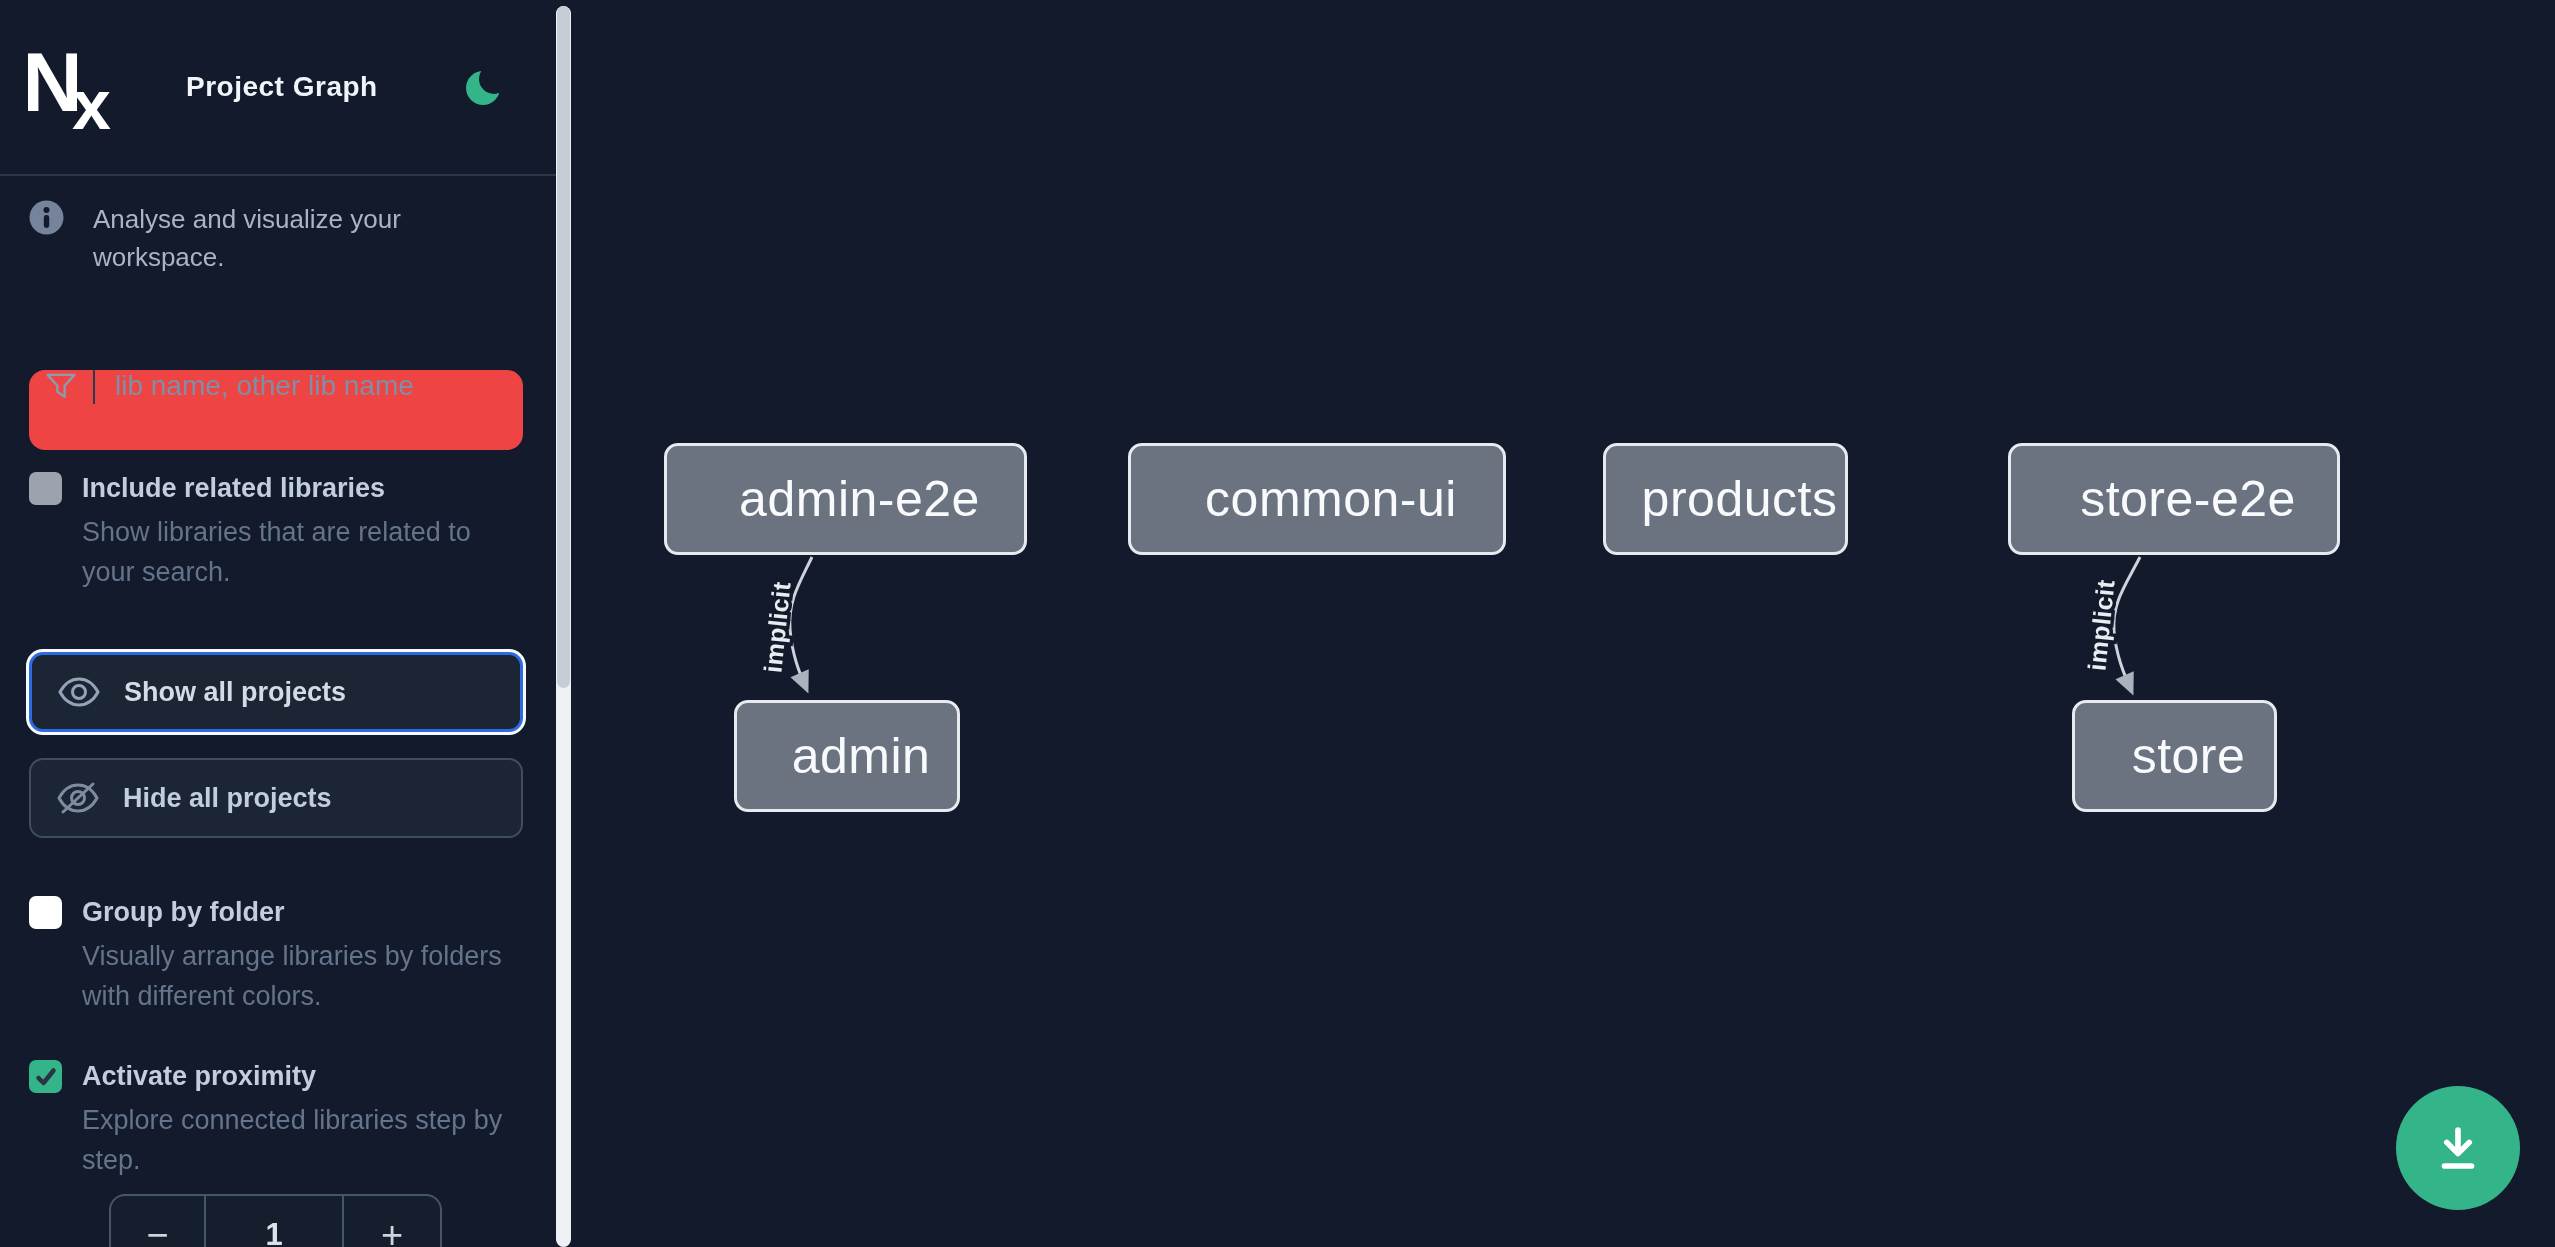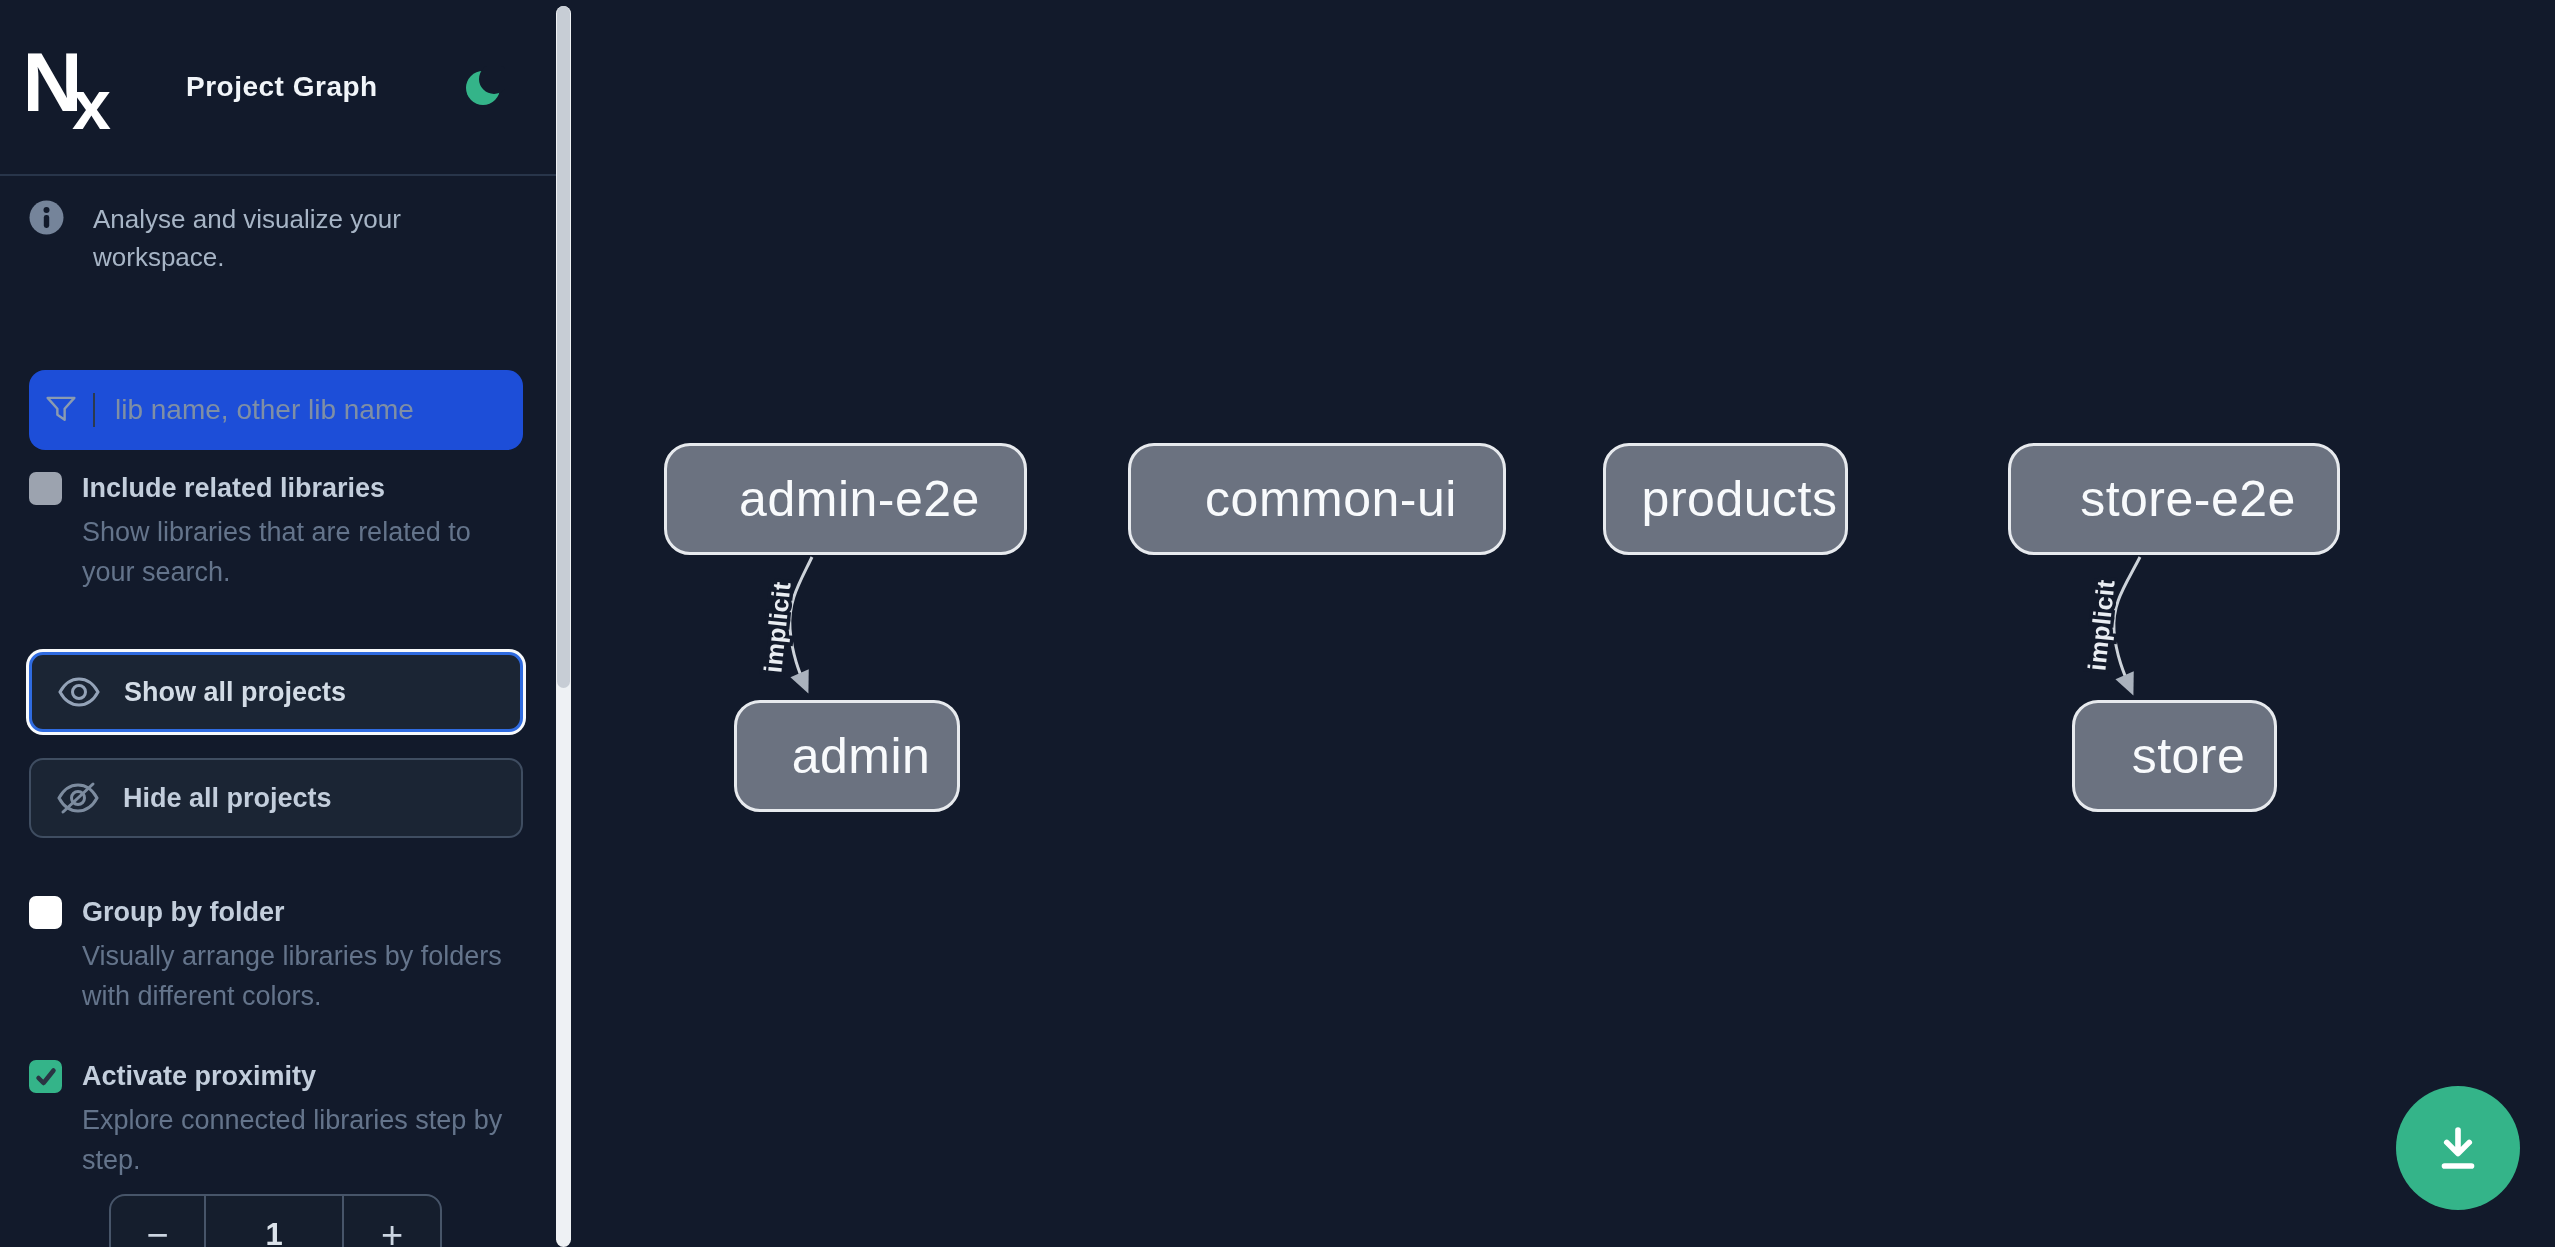--- a/index.html
+++ b/index.html
@@ -28,22 +28,22 @@
   .theme-toggle { margin-left:auto; margin-right:24px; width:40px; height:42px; cursor:pointer; }
 
   .sidebar-body { padding:0 29px; }
 
   .tagline-row { display:flex; align-items:flex-start; gap:29px; margin-top:22px; }
   .tagline-row .info-ic { flex:0 0 auto; margin-top:2px; }
   .tagline-text { font-size:26px; color:#a7b5c6; line-height:38px; padding-top:2px; }
 
   .filter-box {
     margin-top:94px; width:494px; height:80px;
-    background:#1d4ed8; border-radius:16px;
-    display:flex; align-items:center; overflow:hidden;
+    background:#ef4444; border-radius:16px;
+    display:flex; align-items:flex-start; overflow:hidden;
   }
   .filter-icon-cell {
     width:66px; display:flex; align-items:center; justify-content:center;
     border-right:2px solid #2c3a4e;
   }
   .filter-input {
     flex:1; background:transparent; border:none; outline:none;
     font-family:"Liberation Sans", sans-serif;
     font-size:28px; color:#e2e8f0; padding:0 20px;
   }
@@ -104,21 +104,21 @@
   .resizer-thumb {
     position:absolute; left:1px; top:0; width:13px; height:682px;
     background:#c7cdd5; border-radius:7px;
   }
 
   
   .canvas { position:absolute; left:571px; top:0; right:0; bottom:0; background:#121a2b; }
 
   .node {
     position:absolute; display:flex; align-items:center; justify-content:center;
-    background:#6b7280; border:3px solid #e7eaee; border-radius:26px;
+    background:#6b7280; border:3px solid #e7eaee; border-radius:14px;
     color:#f8fafc; font-size:50px; letter-spacing:0.5px; cursor:pointer;
     white-space:nowrap;
     padding-left:28px;
   }
   
   .node-admin-e2e { left:664px;  top:443px; width:363px; height:112px; }
   .node-common-ui { left:1128px; top:443px; width:378px; height:112px; }
   .node-products  { left:1603px; top:443px; width:245px; height:112px; }
   .node-store-e2e { left:2008px; top:443px; width:332px; height:112px; }
   .node-admin     { left:734px;  top:700px; width:226px; height:112px; }

